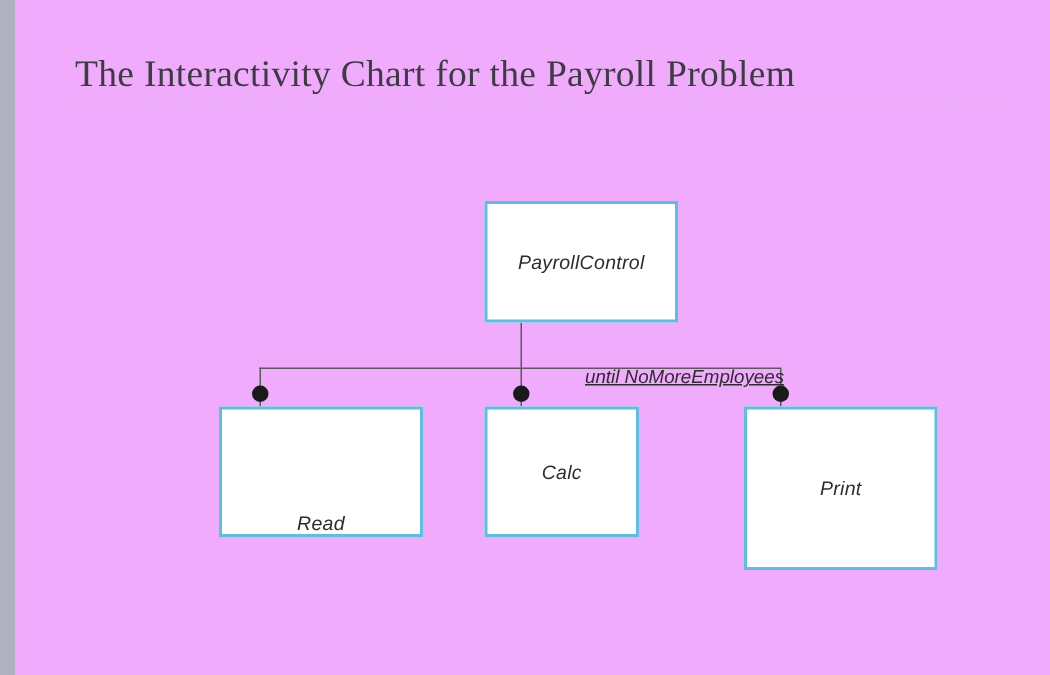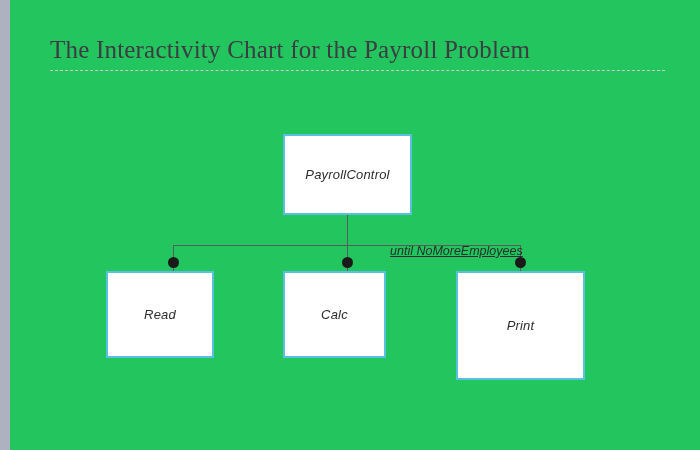--- a/index.html
+++ b/index.html
@@ -7,21 +7,21 @@
     padding: 0;
     background: #ffffff;
   }
   body {
     font-family: "Liberation Sans", sans-serif;
   }
   #slide {
     position: relative;
     width: 700px;
     height: 450px;
-    background: #22c55e;
+    background: #f0abfc;
     overflow: hidden;
   }
   
   #accent-bar {
     position: absolute;
     left: 0;
     top: 0;
     width: 10px;
     height: 450px;
     background: #aeb1bf;
@@ -56,40 +56,42 @@
     height: 450px;
   }
   .node {
     position: absolute;
     box-sizing: border-box;
     border: 2px solid #5bbfe0;
     background: #ffffff;
     display: flex;
     align-items: center;
     justify-content: center;
+    margin-left: 40px;
   }
   .node-label {
     font-family: "Liberation Sans", sans-serif;
     font-style: italic;
     font-size: 13px;
     color: #2d2d2d;
     letter-spacing: 0.2px;
     white-space: nowrap;
   }
   #node-payrollcontrol {
     left: 283px;
     top: 134px;
     width: 129px;
     height: 81px;
   }
   #node-read {
     left: 106px;
     top: 271px;
-    width: 108px;
+    width: 136px;
     height: 87px;
+    align-items: flex-end;
   }
   #node-calc {
     left: 283px;
     top: 271px;
     width: 103px;
     height: 87px;
   }
   #node-print {
     left: 456px;
     top: 271px;

